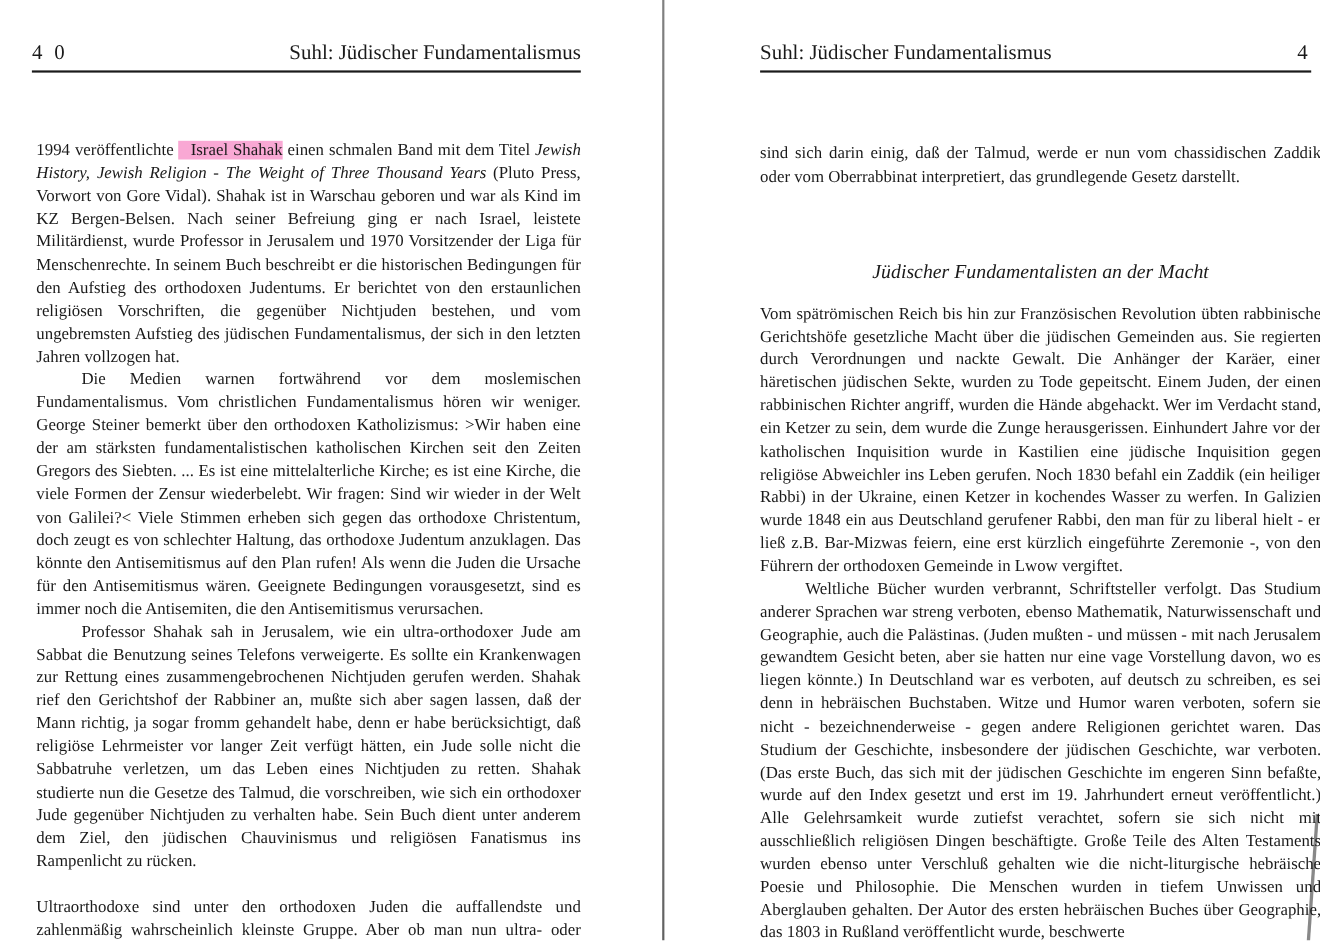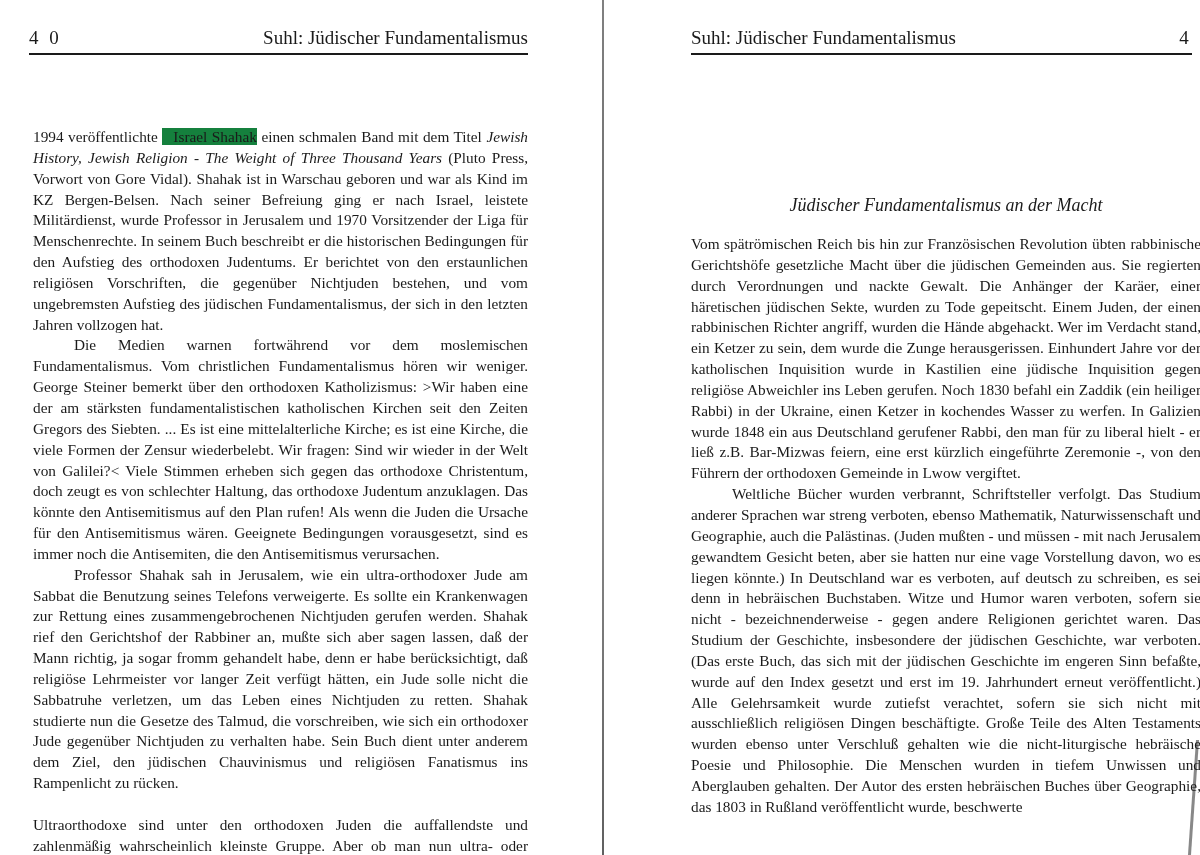--- a/index.html
+++ b/index.html
@@ -17,21 +17,21 @@
   .gutter {
     position: absolute; left: 602px; top: 0; width: 2px; height: 855px;
     background: linear-gradient(to bottom, #6a6a6a 0%, #555 30%, #777 55%, #444 100%);
     opacity: 0.85;
   }
   .right-edge {
     position: absolute; left: 1192px; top: 740px; width: 3px; height: 115px;
     background: #555; transform: skewX(-4deg); opacity: .7;
   }
   .running-head {
-    position: absolute; top: 27px; height: 28px;
+    position: absolute; top: 38px; height: 28px;
     font-size: 19px; line-height: 22px; text-align: center;
   }
   .page-left .running-head { left: 29px; width: 499px; }
   .page-right .running-head { left: 87px; width: 501px; }
   .head-rule {
     position: absolute; left: 0; right: 0; bottom: 0; height: 2px; background: #1a1a1a;
   }
   .page-num { position: absolute; top: 0; font-size: 19px; letter-spacing: 3px; }
   .page-left .page-num { left: 0; }
   .page-right .page-num { right: -20px; }
@@ -43,21 +43,21 @@
     position: absolute;
     font-size: 15.3px; line-height: 20.85px;
     text-align: justify;
   }
   .page-left .body-text { left: 33px; width: 495px; top: 127px; }
   .page-right .body-text { left: 87px; width: 510px; top: 128px; }
 
   .body-text p { margin: 0; text-indent: 0; }
   .body-text p.indent { text-indent: 41px; font-family: Liberation Serif, serif; }
   .body-text p.gap-before { margin-top: 21px; }
-  .hl { background: #15803d; padding-left: 11px; }
+  .hl { background: #f9a8d4; padding-left: 11px; }
   em { font-style: italic; }
 
   .section-heading {
     font-style: italic; font-size: 18px; text-align: center;
     margin: 64px 0 18px 0; line-height: 22px;
   }
   .right-p1 { margin-bottom: 0; }
 </style>
 </head>
 <body>
@@ -83,19 +83,20 @@
   </div>
 
   <div class="page page-right">
     <div class="running-head">
       <span class="head-title">Suhl: Jüdischer Fundamentalismus</span>
       <span class="page-num">4 1</span>
       <div class="head-rule"></div>
     </div>
 
     <div class="body-text" style="top:130px;">
-      <div class="section-heading">Jüdischer Fundamentalismus an der Macht</div>
+      <p class="right-p1">sind sich darin einig, daß der Talmud, werde er nun vom chassidischen Zaddik oder vom Oberrabbinat interpretiert, das grundlegende Gesetz darstellt.</p>
+      <div class="section-heading">Jüdischer Fundamentalisten an der Macht</div>
       <p>Vom spätrömischen Reich bis hin zur Französischen Revolution übten rabbinische Gerichtshöfe gesetzliche Macht über die jüdischen Gemeinden aus. Sie regierten durch Verordnungen und nackte Gewalt. Die Anhänger der Karäer, einer häretischen jüdischen Sekte, wurden zu Tode gepeitscht. Einem Juden, der einen rabbinischen Richter angriff, wurden die Hände abgehackt. Wer im Verdacht stand, ein Ketzer zu sein, dem wurde die Zunge herausgerissen. Einhundert Jahre vor der katholischen Inquisition wurde in Kastilien eine jüdische Inquisition gegen religiöse Abweichler ins Leben gerufen. Noch 1830 befahl ein Zaddik (ein heiliger Rabbi) in der Ukraine, einen Ketzer in kochendes Wasser zu werfen. In Galizien wurde 1848 ein aus Deutschland gerufener Rabbi, den man für zu liberal hielt - er ließ z.B. Bar-Mizwas feiern, eine erst kürzlich eingeführte Zeremonie -, von den Führern der orthodoxen Gemeinde in Lwow vergiftet.</p>
       <p class="indent">Weltliche Bücher wurden verbrannt, Schriftsteller verfolgt. Das Studium anderer Sprachen war streng verboten, ebenso Mathematik, Naturwissenschaft und Geographie, auch die Palästinas. (Juden mußten - und müssen - mit nach Jerusalem gewandtem Gesicht beten, aber sie hatten nur eine vage Vorstellung davon, wo es liegen könnte.) In Deutschland war es verboten, auf deutsch zu schreiben, es sei denn in hebräischen Buchstaben. Witze und Humor waren verboten, sofern sie nicht - bezeichnenderweise - gegen andere Religionen gerichtet waren. Das Studium der Geschichte, insbesondere der jüdischen Geschichte, war verboten. (Das erste Buch, das sich mit der jüdischen Geschichte im engeren Sinn befaßte, wurde auf den Index gesetzt und erst im 19. Jahrhundert erneut veröffentlicht.) Alle Gelehrsamkeit wurde zutiefst verachtet, sofern sie sich nicht mit ausschließlich religiösen Dingen beschäftigte. Große Teile des Alten Testaments wurden ebenso unter Verschluß gehalten wie die nicht-liturgische hebräische Poesie und Philosophie. Die Menschen wurden in tiefem Unwissen und Aberglauben gehalten. Der Autor des ersten hebräischen Buches über Geographie, das 1803 in Rußland veröffentlicht wurde, beschwerte</p>
     </div>
   </div>
 
 </div>
 
 </body></html>

